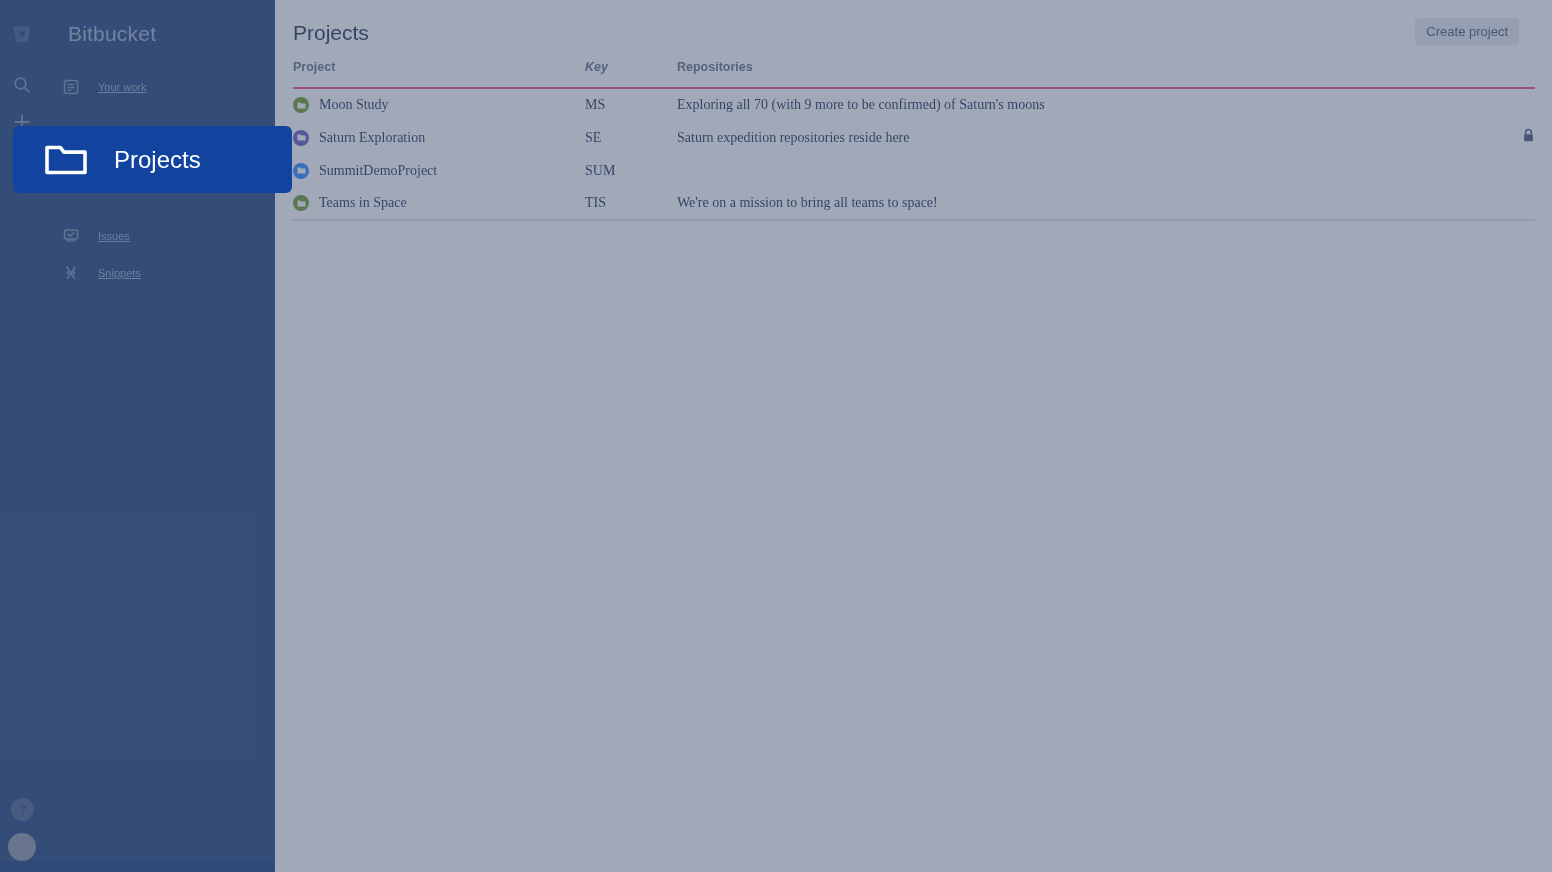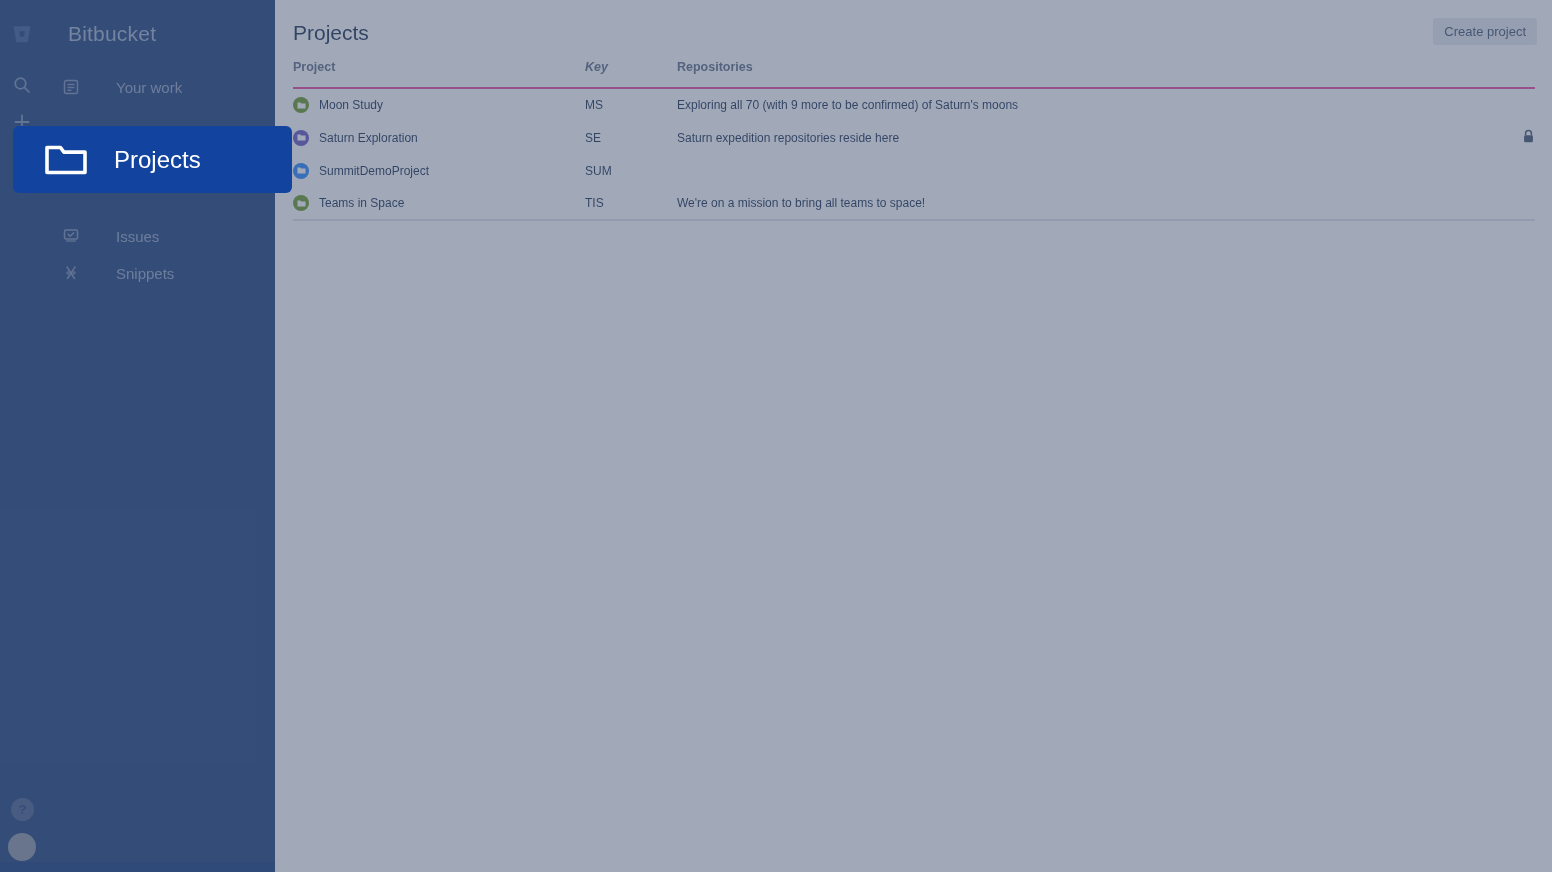--- a/index.html
+++ b/index.html
@@ -63,24 +63,25 @@
     position: absolute;
     left: 62px;
     width: 213px; height: 30px;
     display: flex; align-items: center;
   }
   .nav-icon {
     width: 26px; height: 22px;
     display: flex; align-items: center; justify-content: flex-start;
   }
   .nav-label {
-    font-size: 15px;
+    font-size: 11px;
     color: #93a5c2;
-    margin-left: 28px;
+    margin-left: 10px;
     white-space: nowrap;
+    text-decoration: underline;
   }
 
   #nav-your-work     { top: 72px; }
   #nav-repositories  { top: 109px; }
   #nav-projects-base { top: 146px; }
   #nav-pull-requests { top: 184px; }
   #nav-issues        { top: 221px; }
   #nav-snippets      { top: 258px; }
 
   #help-button {
@@ -110,21 +111,21 @@
 
   #page-title {
     position: absolute;
     left: 18px; top: 21px;
     font-size: 21px;
     color: #172b4d;
   }
 
   #create-project-button {
     position: absolute;
-    right: 15px; top: 18px;
+    right: 33px; top: 18px;
     height: 27px;
     padding: 0 11px;
     display: flex; align-items: center;
     background: #e9ebee;
     border: none; border-radius: 3px;
     font-family: "Liberation Sans", sans-serif;
     font-size: 13px;
     color: #42526e;
   }
 
@@ -136,25 +137,26 @@
   }
   #projects-table th {
     text-align: left;
     font-size: 12.5px;
     font-weight: bold;
     color: #5e6c84;
     padding: 0 0 13px 0;
     border-bottom: 2px solid #ec4899;
   }
   #projects-table td {
-    font-size: 12px;
+    font-size: 14px;
     color: #172b4d;
     padding: 0;
     height: 33px;
     vertical-align: middle;
+    font-family: Liberation Serif, serif;
   }
   #projects-table tbody tr:last-child td {
     border-bottom: 2px solid #dfe1e6;
   }
 
   .col-project { width: 292px; }
   .col-key     { width: 92px; font-style: italic; }
   .col-desc    { width: auto; }
   .col-lock    { width: 40px; }
 

